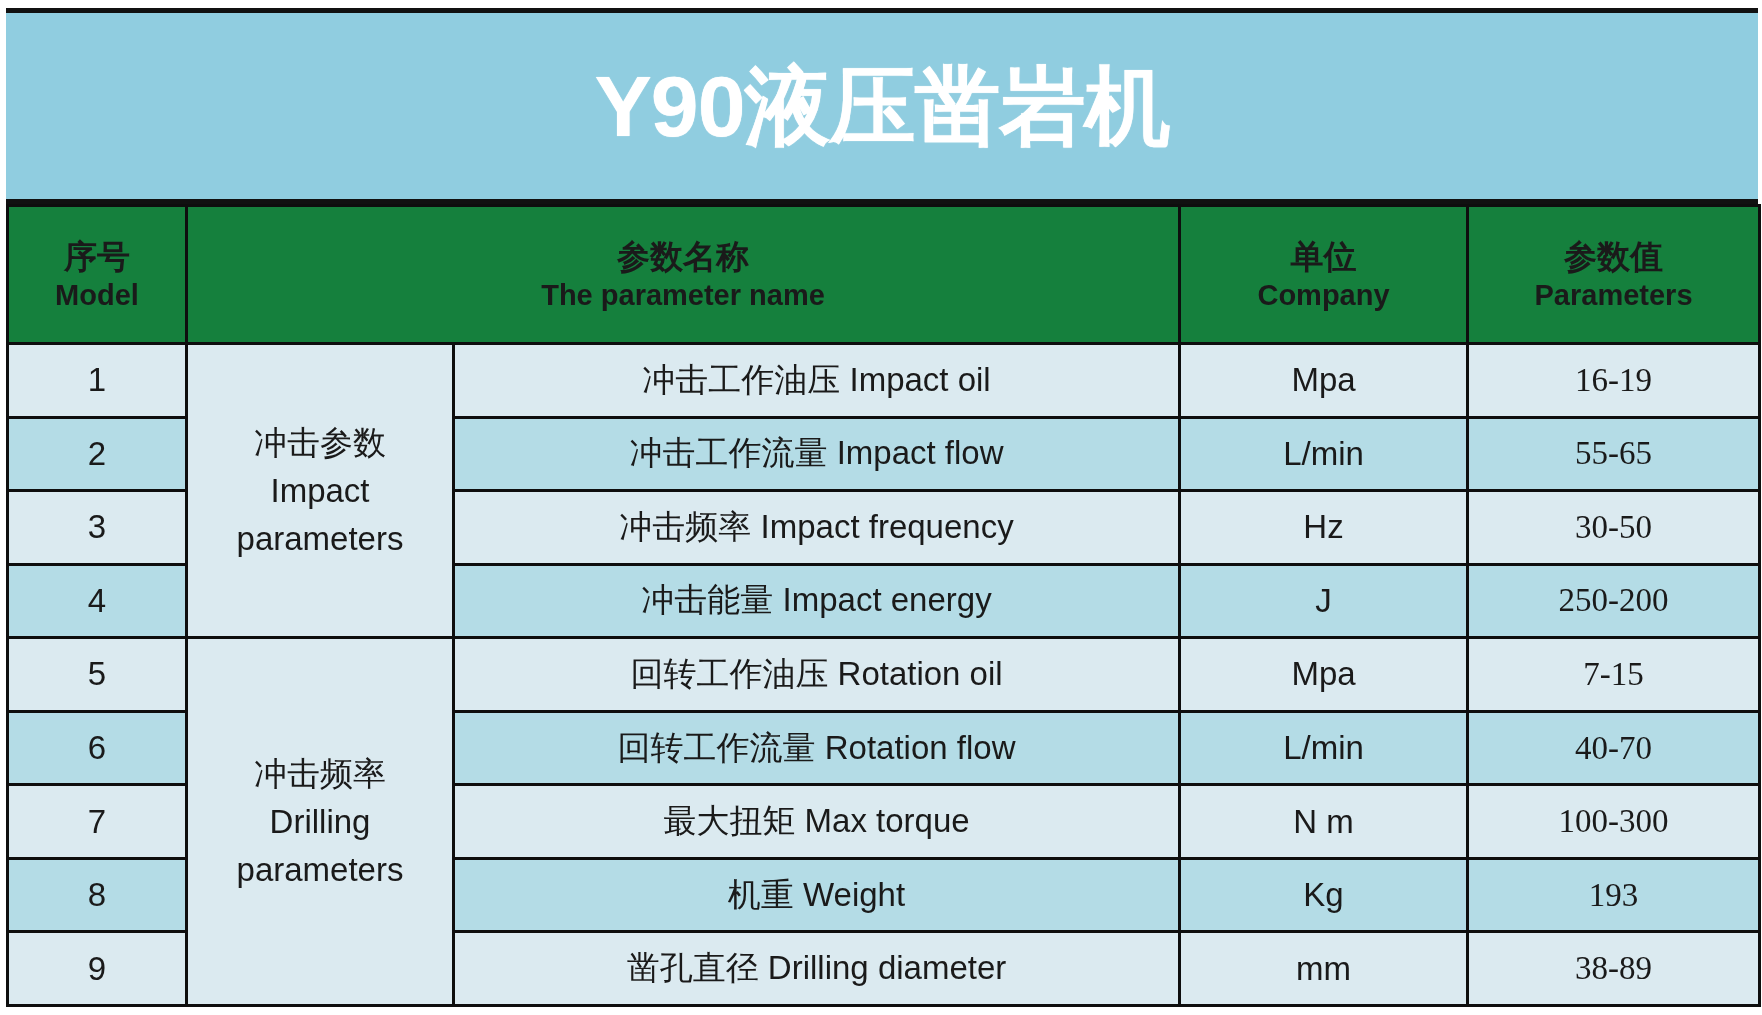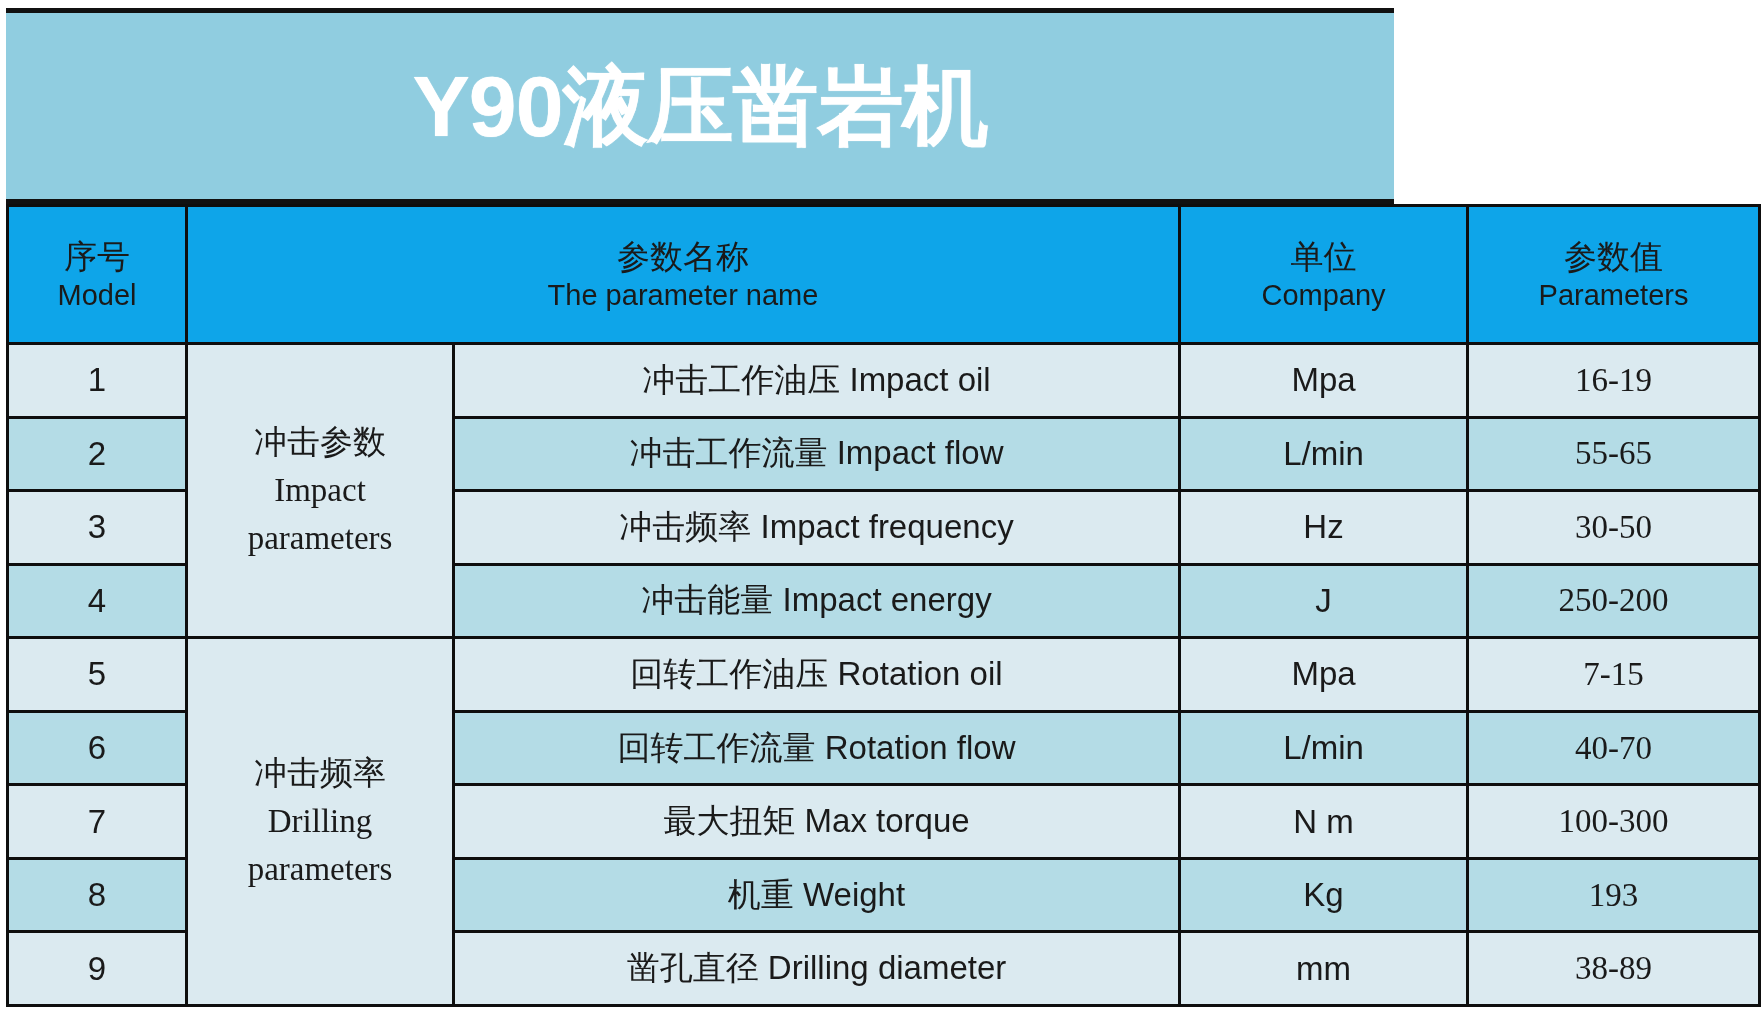--- a/index.html
+++ b/index.html
@@ -19,21 +19,21 @@
     width: 1762px;
     height: 1015px;
     box-sizing: border-box;
   }
 
   
   .title-banner {
     position: absolute;
     left: 6px;
     top: 8px;
-    width: 1388px;
+    width: 1752px;
     height: 196px;
     background: #90cde0;
     border-top: 5px solid #111111;
     border-bottom: 5px solid #111111;
     box-sizing: border-box;
     display: flex;
     align-items: center;
     justify-content: center;
   }
   .title-text {
@@ -71,40 +71,39 @@
     padding: 0 6px;
     text-align: center;
     vertical-align: middle;
     font-size: 33px;
     color: #1a1a1a;
     box-sizing: border-box;
   }
 
   
   thead th {
-    background: #0ea5e9;
+    background: #15803d;
     color: #ffffff;
-    font-weight: normal;
+    font-weight: bold;
     height: 138px;
     padding: 4px 6px;
   }
   .hd-cn { font-size: 33px; line-height: 1.25; display: block; }
   .hd-en { font-size: 29px; line-height: 1.25; display: block; }
 
   
   tbody tr.row-light td { background: #dbeaf0; }
   tbody tr.row-mid   td { background: #b4dce6; }
   tbody td { height: 73px; }
 
   td.model-cell { font-size: 34px; }
   td.group-cell {
     background: #dbeaf0 !important;
     font-size: 32px;
     line-height: 1.45;
-    font-family: Liberation Serif, serif;
   }
   .grp-line { display: block; white-space: nowrap; }
 
   td.name-cell {
     text-align: left;
     padding-left: 64px;
     font-size: 33px;
     white-space: nowrap;
   }
   td.unit-cell  { font-size: 33px; }

